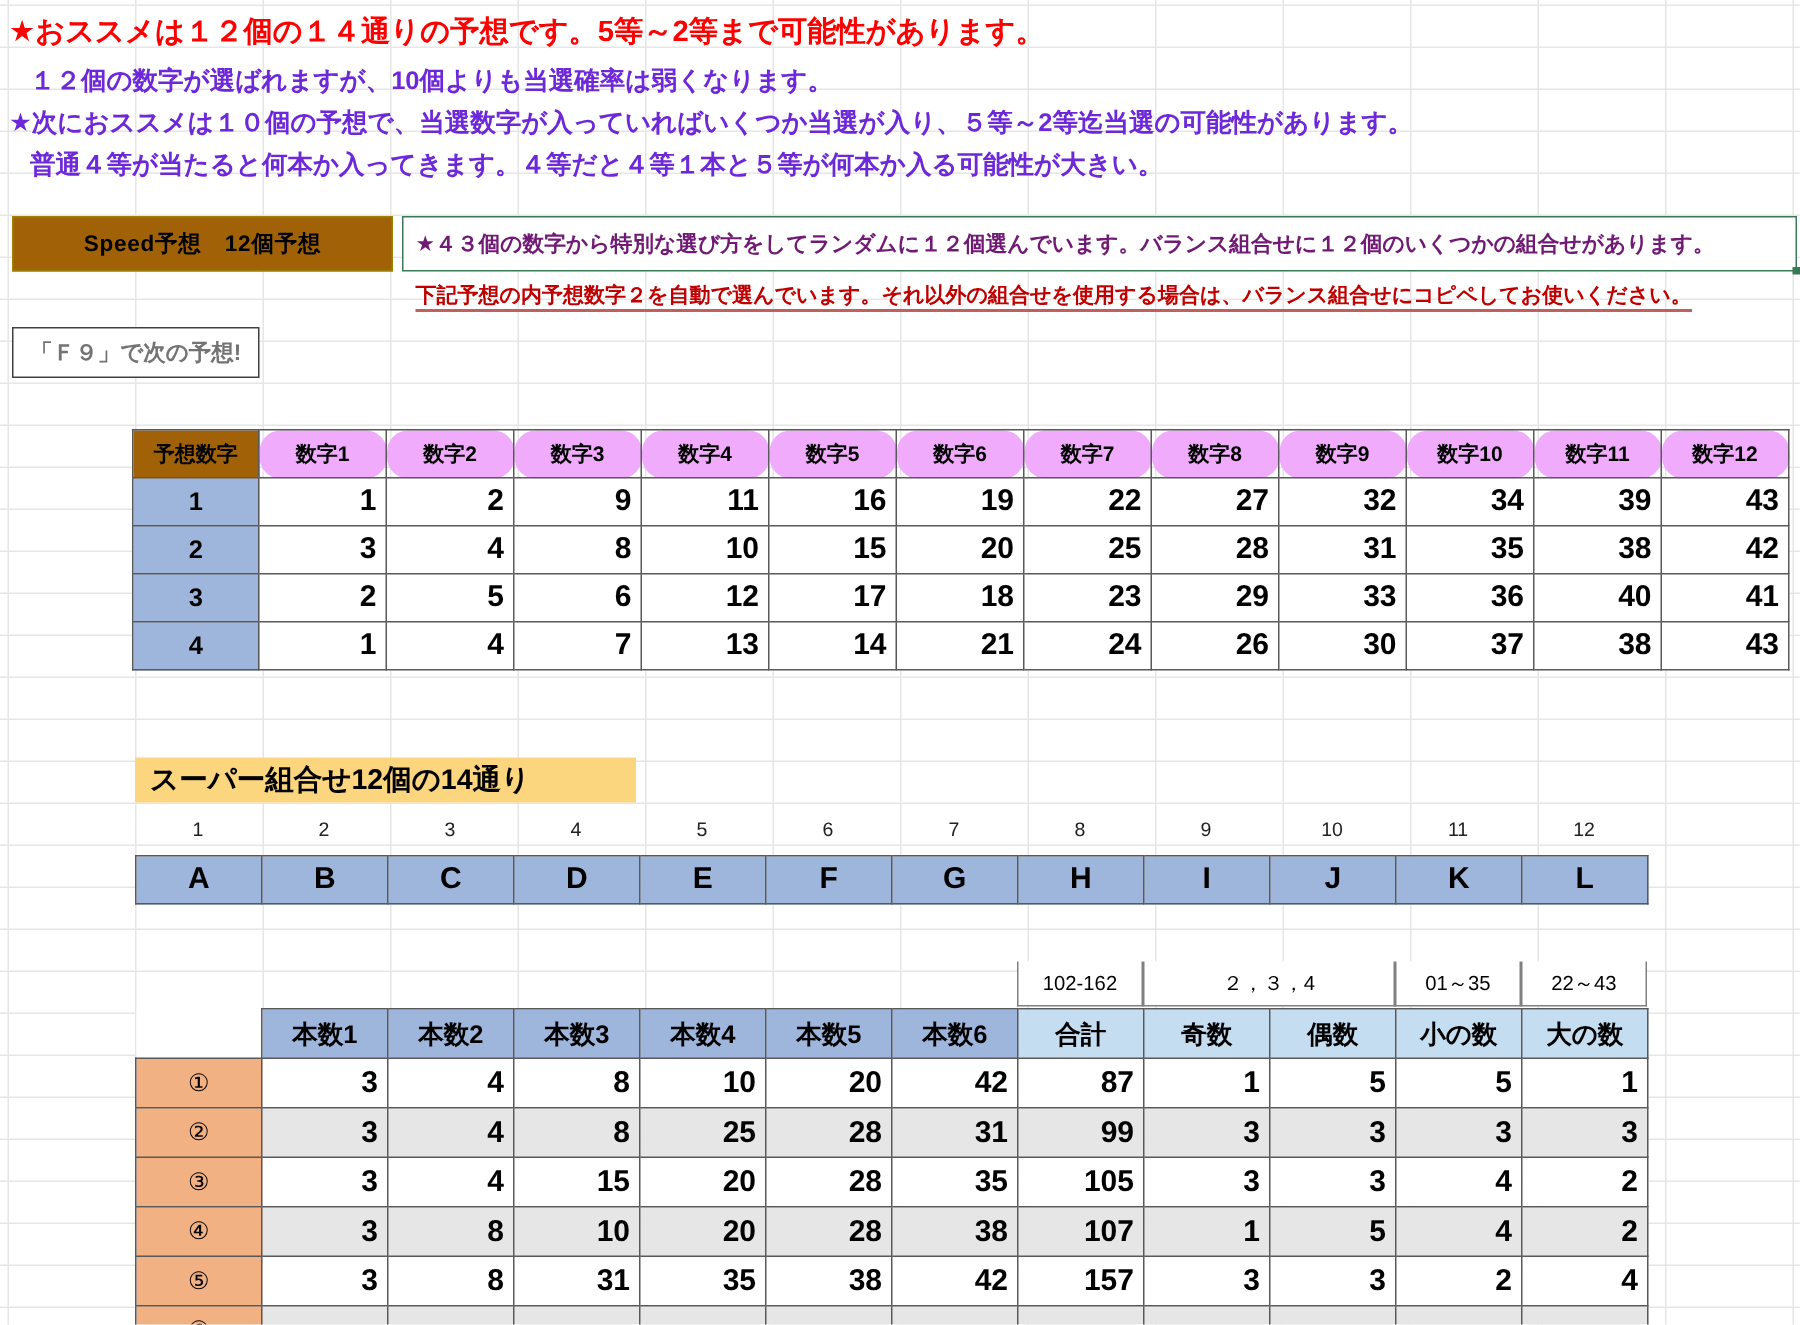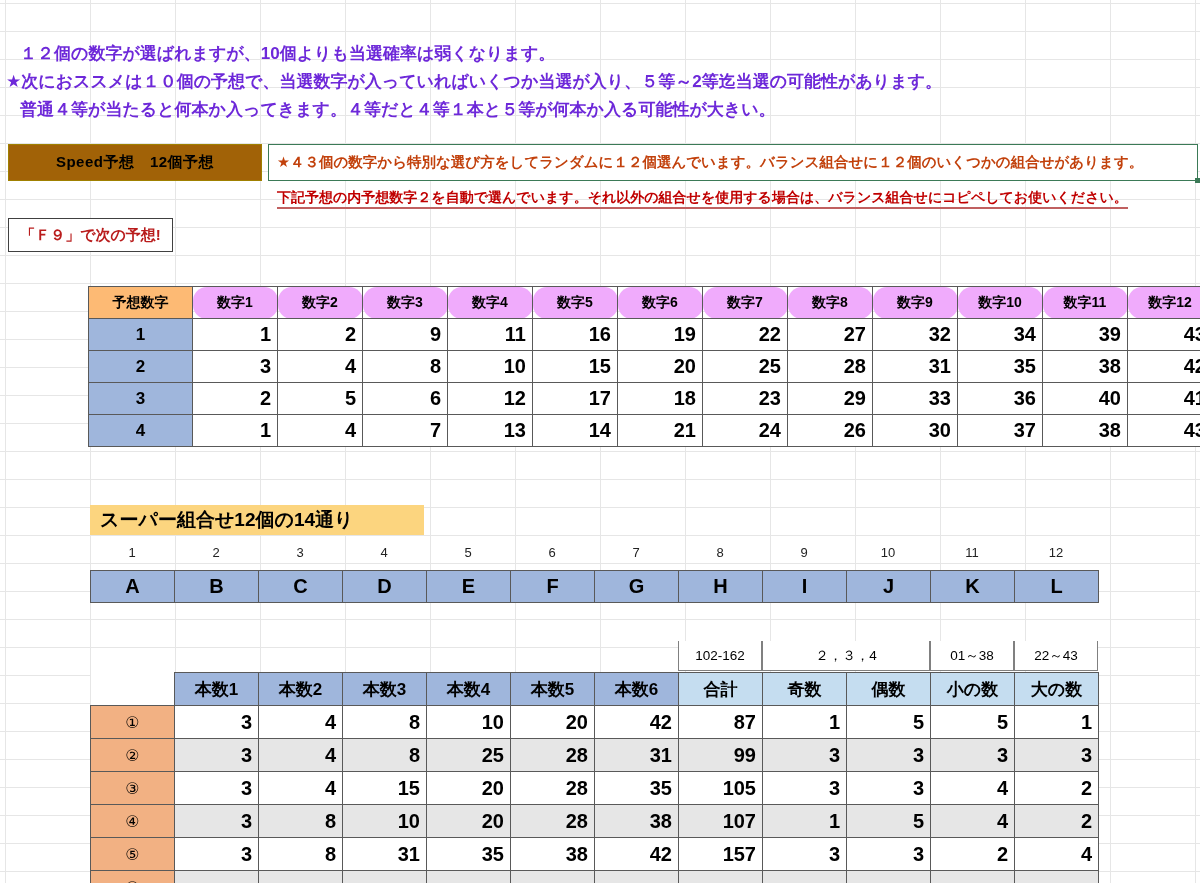--- a/index.html
+++ b/index.html
@@ -27,46 +27,46 @@
 
   
   .speed-box {
     background:#a16207; border:1px solid #a08000;
     display:flex; align-items:center; justify-content:center;
     font-weight:bold; font-size:15px; color:#000; letter-spacing:.5px;
   }
   .desc-box {
     border:1.5px solid #3b7a57; background:#ffffff;
     display:flex; align-items:center; padding-left:8px;
-    font-weight:bold; font-size:14.5px; color:#c2410c; white-space:nowrap;
+    font-weight:bold; font-size:14.5px; color:#701a75; white-space:nowrap;
   }
   .desc-box .handle {
     position:absolute; right:-3px; bottom:-3px; width:5px; height:5px; background:#3b7a57;
   }
   .desc-red {
     color:#c00000; font-weight:bold; font-size:14px; white-space:nowrap;
     border-bottom:2px solid #c06060; padding-bottom:2px;
   }
   .f9-box {
     border:1.5px solid #404040; background:#ffffff;
     display:flex; align-items:center; justify-content:center;
-    color:#b91c1c; font-weight:bold; font-size:15px; white-space:nowrap;
+    color:#737373; font-weight:bold; font-size:15px; white-space:nowrap;
   }
 
   
   table.grid-tbl { border-collapse:collapse; table-layout:fixed; }
   table.grid-tbl td, table.grid-tbl th {
     border:1px solid #595959; font-weight:bold; padding:0 6px;
     font-size:20px; height:32px; text-align:right; color:#000; background:#fff;
   }
   table.grid-tbl th { font-size:14px; text-align:center; padding:0 2px; }
 
   
   #pred-table { width:1104px; }
-  #pred-table th.h-label { background:#fdba74; width:104px; }
+  #pred-table th.h-label { background:#a16207; width:84px; }
   #pred-table th.h-num   { background:#f0abfc; width:85px;border-radius:14px; }
   #pred-table td.rowlab  { background:#9fb6dc; text-align:center; font-size:17px; }
 
   
   .super-title {
     background:#fcd57f; color:#000; font-weight:bold; font-size:19px;
     display:flex; align-items:center; padding-left:10px; white-space:nowrap;
   }
   .idx-row { display:flex; }
   .idx-row .idx {
@@ -154,20 +154,23 @@
     <div class="hline" style="top: 731px;"></div>
     <div class="hline" style="top: 759px;"></div>
     <div class="hline" style="top: 787px;"></div>
     <div class="hline" style="top: 815px;"></div>
     <div class="hline" style="top: 843px;"></div>
     <div class="hline" style="top: 871px;"></div>
   </div>
 
 <div id="layer">
 
+  <div class="abs" style="left:6px; top:12px;">
+    <span class="notice red">★おススメは１２個の１４通りの予想です。5等～2等まで可能性があります。</span>
+  </div>
   <div class="abs" style="left:20px; top:45px;">
     <span class="notice black">１２個の数字が選ばれますが、10個よりも当選確率は弱くなります。</span>
   </div>
   <div class="abs" style="left:6px; top:73px;">
     <span class="notice black">★次におススメは１０個の予想で、当選数字が入っていればいくつか当選が入り、５等～2等迄当選の可能性があります。</span>
   </div>
   <div class="abs" style="left:20px; top:101px;">
     <span class="notice black">普通４等が当たると何本か入ってきます。４等だと４等１本と５等が何本か入る可能性が大きい。</span>
   </div>
 
@@ -305,21 +308,21 @@
       <td>K</td>
       <td>L</td>
     </tr>
   </tbody>
     </table>
 
 
   <div class="abs hint-row" style="left:678px; top:641px;">
     <div class="hint" style="width:84px;">102-162</div>
     <div class="hint" style="width:168px;">２，３，4</div>
-    <div class="hint" style="width:84px;">01～38</div>
+    <div class="hint" style="width:84px;">01～35</div>
     <div class="hint" style="width:84px;">22～43</div>
   </div>
 
   <div class="abs clip-bottom" style="left:90px; top:672px; width:1010px; height:211px;">
   <table class="grid-tbl" id="stats-table">
     <thead>
       <tr>
         <th class="blank"></th>
         <th class="hb">本数1</th>
         <th class="hb">本数2</th>

